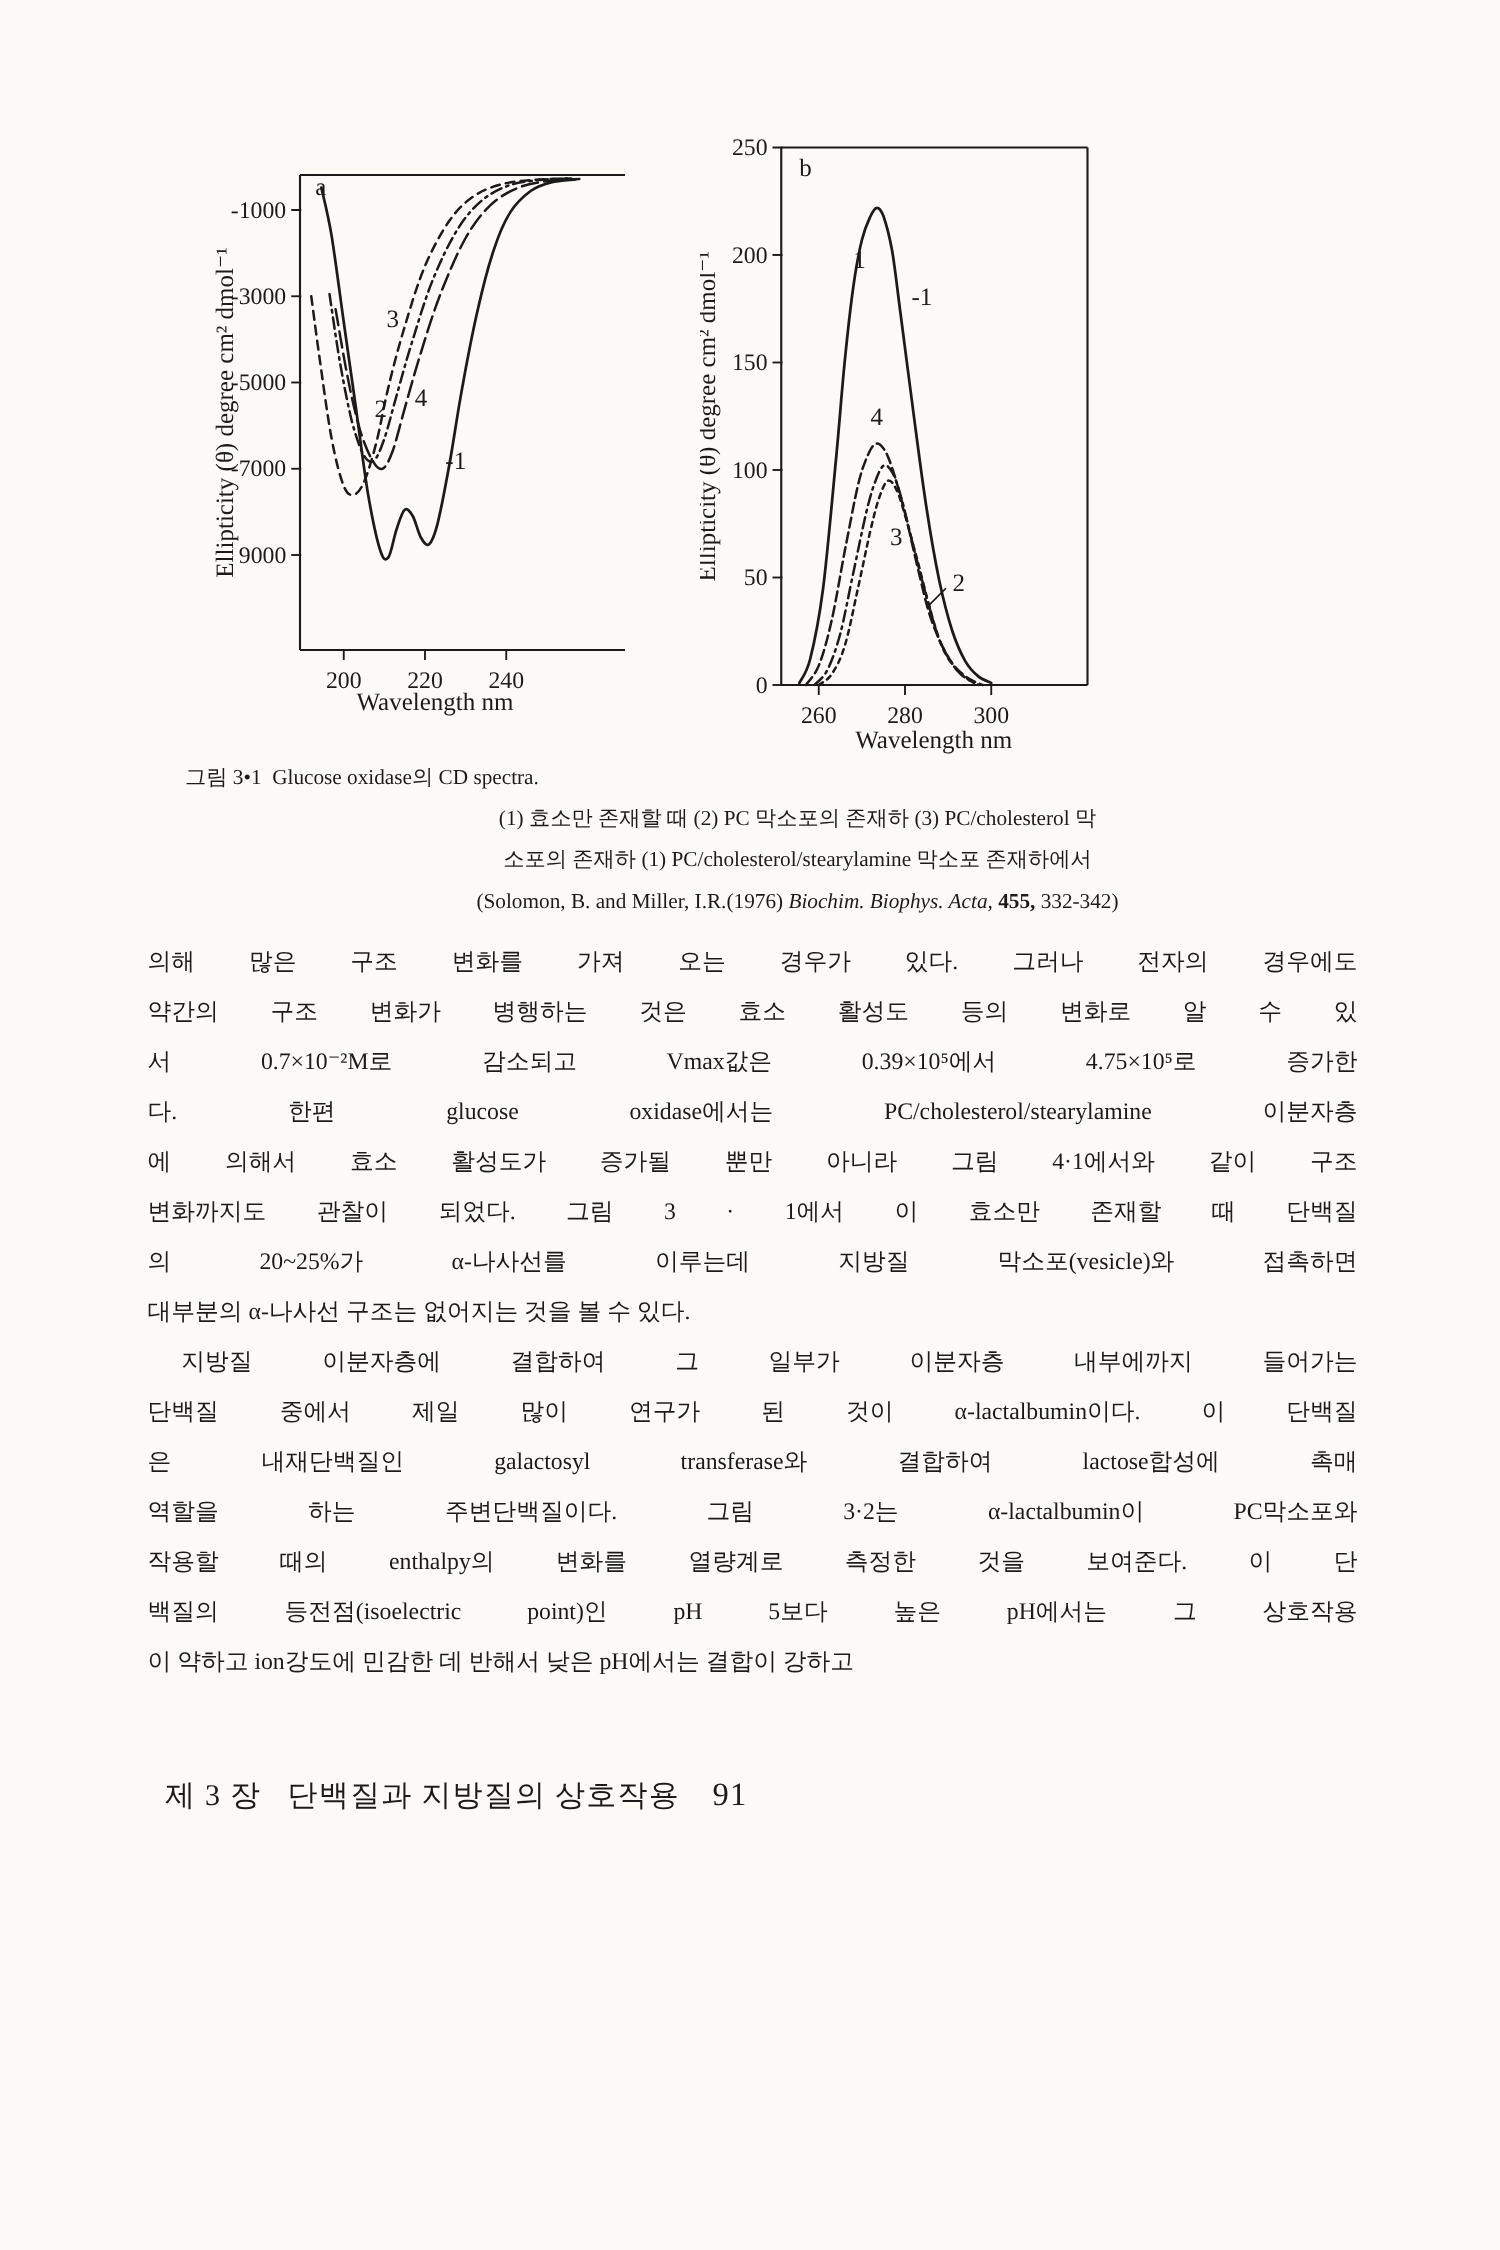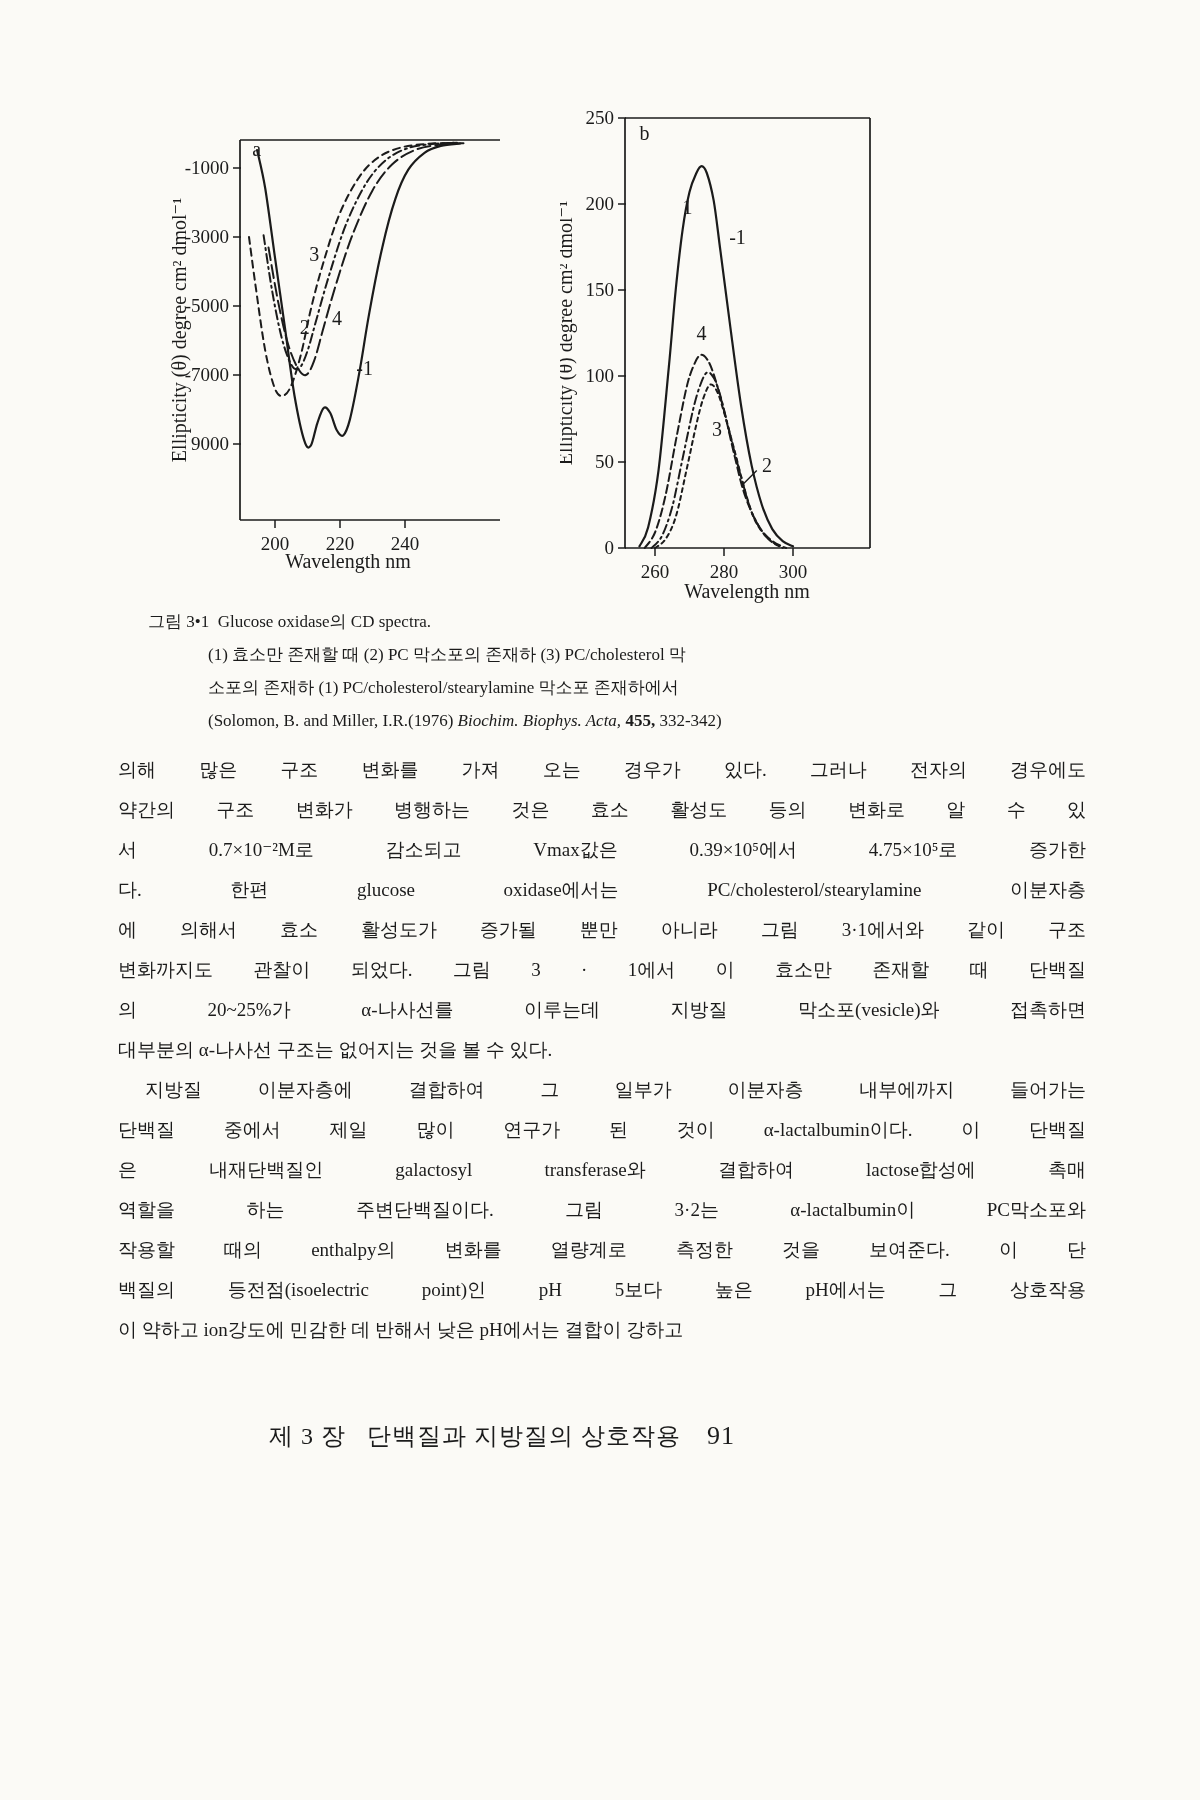--- a/index.html
+++ b/index.html
@@ -15,28 +15,28 @@
   svg.chart { position:absolute; }
   .chart-a { left:170px; top:100px; }
   .chart-b { left:560px; top:95px; }
   svg text { fill:#1b1b1b; }
   .tick   { font-size:19px; font-family:"Liberation Serif","DejaVu Serif",serif; }
   .axlabel{ font-size:20px; font-family:"Liberation Serif","DejaVu Serif",serif; }
   .ann    { font-size:20px; font-family:"Liberation Serif","DejaVu Serif",serif; }
   .caption { position:absolute; left:148px; top:605px; width:920px;
              font-size:17px; line-height:33px; }
   .cap-line { white-space:pre; }
-  .cap-indent { margin-left:60px; }
+  .cap-indent { margin-left:60px;text-align:center; }
   .bodytext { position:absolute; left:118px; top:750px; width:968px;
               font-size:19px; line-height:40px; }
   .b-line { text-align:justify; text-align-last:justify; }
   .b-line.b-last { text-align-last:left; }
   .b-indent { text-indent:27px; }
-  .footer { position:absolute; left:108px; top:1420px; width:788px;
-            text-align:center; font-size:24px; white-space:pre; letter-spacing:1px; }
+  .footer { position:absolute; left:132px; top:1420px; width:788px;
+            text-align:left; font-size:24px; white-space:pre; letter-spacing:1px; }
   .pagenum { margin-left:26px; font-size:26px; }
 </style>
 </head>
 <body>
 
 <div class="page">
 
   <div>
     <svg id="chart-a" class="chart chart-a" width="340" height="480" viewBox="0 0 340 480">
         <line x1="70" y1="40" x2="70" y2="420" stroke="#1b1b1b" stroke-width="1.7"></line>
@@ -114,21 +114,21 @@
       <div class="cap-line cap-indent"><span>(1) 효소만 존재할 때 (2) PC 막소포의 존재하 (3) PC/cholesterol 막</span></div>
       <div class="cap-line cap-indent"><span>소포의 존재하 (1) PC/cholesterol/stearylamine 막소포 존재하에서</span></div>
       <div class="cap-line cap-indent"><span>(Solomon, B. and Miller, I.R.(1976) </span><span style="font-style: italic;">Biochim. Biophys. Acta,</span><span style="font-weight: bold;"> 455,</span><span> 332-342)</span></div>
     </div>
 
   <div id="bodytext" class="bodytext">
       <div class="b-line">의해 많은 구조 변화를 가져 오는 경우가 있다. 그러나 전자의 경우에도</div>
       <div class="b-line">약간의 구조 변화가 병행하는 것은 효소 활성도 등의 변화로 알 수 있</div>
       <div class="b-line">서 0.7×10⁻²M로 감소되고 Vmax값은 0.39×10⁵에서 4.75×10⁵로 증가한</div>
       <div class="b-line">다. 한편 glucose oxidase에서는 PC/cholesterol/stearylamine 이분자층</div>
-      <div class="b-line">에 의해서 효소 활성도가 증가될 뿐만 아니라 그림 3·1에서와 같이 구조</div>
+      <div class="b-line">에 의해서 효소 활성도가 증가될 뿐만 아니라 그림 4·1에서와 같이 구조</div>
       <div class="b-line">변화까지도 관찰이 되었다. 그림 3 · 1에서 이 효소만 존재할 때 단백질</div>
       <div class="b-line">의 20~25%가 α-나사선를 이루는데 지방질 막소포(vesicle)와 접촉하면</div>
       <div class="b-line b-last">대부분의 α-나사선 구조는 없어지는 것을 볼 수 있다.</div>
       <div class="b-line b-indent">지방질 이분자층에 결합하여 그 일부가 이분자층 내부에까지 들어가는</div>
       <div class="b-line">단백질 중에서 제일 많이 연구가 된 것이 α-lactalbumin이다. 이 단백질</div>
       <div class="b-line">은 내재단백질인 galactosyl transferase와 결합하여 lactose합성에 촉매</div>
       <div class="b-line">역할을 하는 주변단백질이다. 그림 3·2는 α-lactalbumin이 PC막소포와</div>
       <div class="b-line">작용할 때의 enthalpy의 변화를 열량계로 측정한 것을 보여준다. 이 단</div>
       <div class="b-line">백질의 등전점(isoelectric point)인 pH 5보다 높은 pH에서는 그 상호작용</div>
       <div class="b-line b-last">이 약하고 ion강도에 민감한 데 반해서 낮은 pH에서는 결합이 강하고</div>

